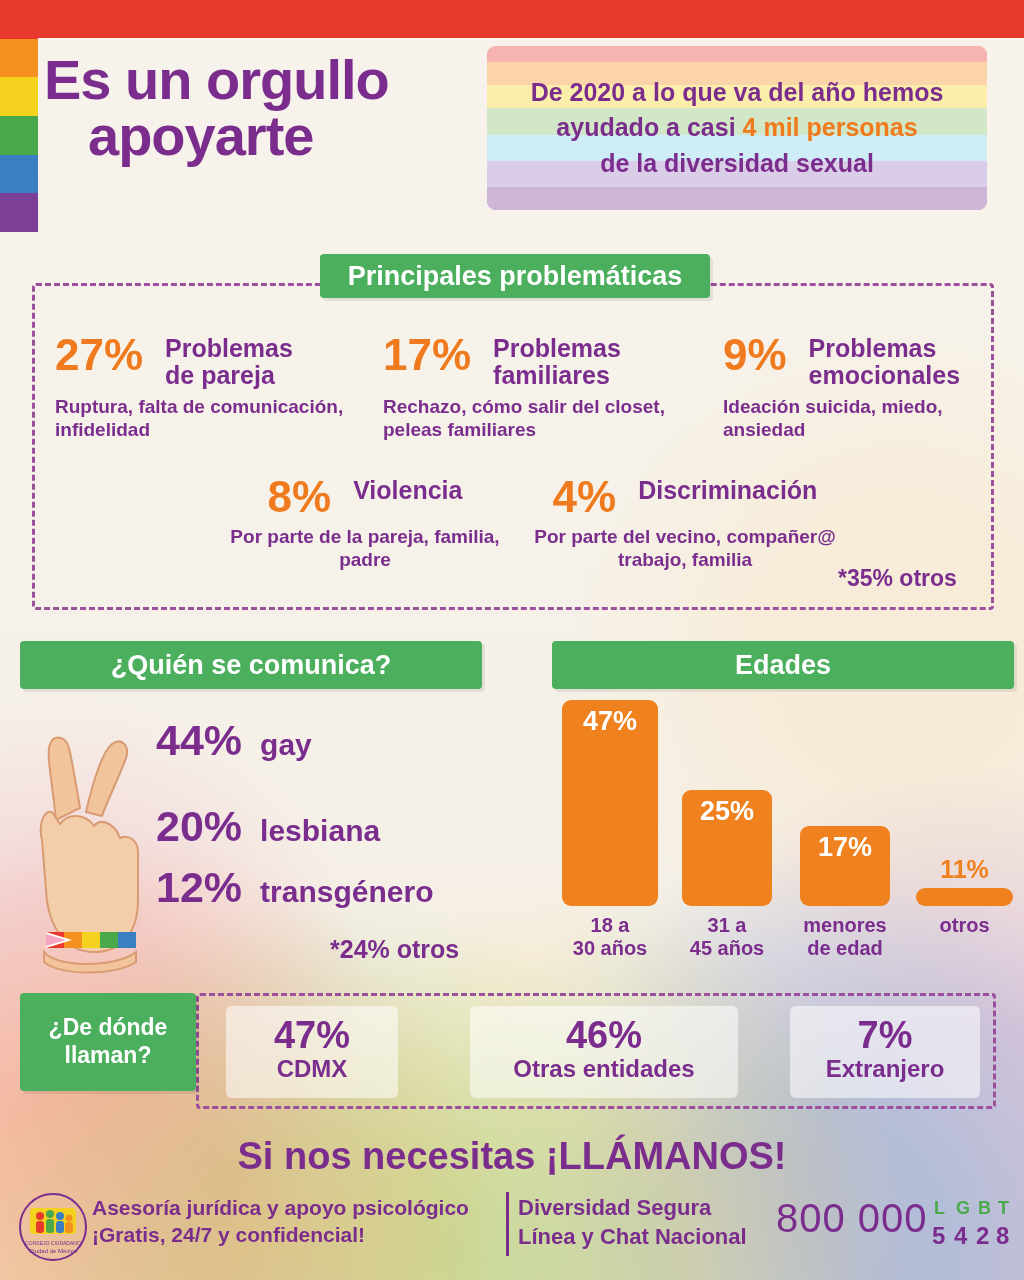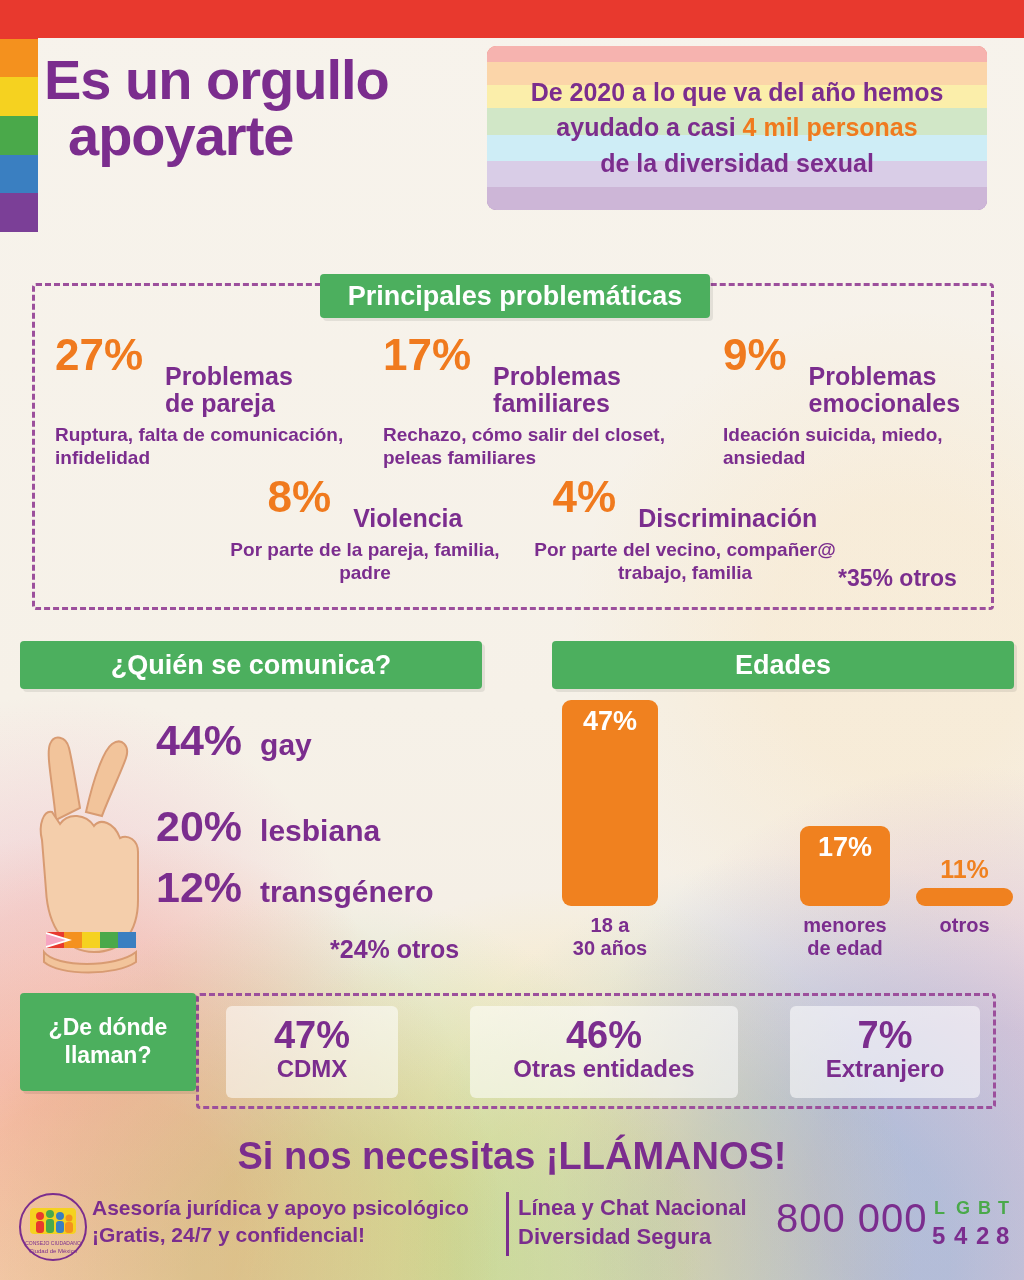--- a/index.html
+++ b/index.html
@@ -38,21 +38,21 @@
       #3a7fc1 66.6% 83.3%,
       #7b3f97 83.3% 100%);
   }
 
   
   .header-title {
     position: absolute; left: 44px; top: 52px; width: 430px;
     color: #7b2d8e; font-weight: bold; font-size: 56px; line-height: 1.0;
     letter-spacing: -1px;
   }
-  .header-title .l2 { display: block; margin-left: 24px; }
+  .header-title .l2 { display: block; margin-left: 44px; }
 
   .header-banner {
     position: absolute; left: 487px; top: 46px; width: 500px; height: 164px;
     background: linear-gradient(180deg,
       #e8392e 0 10%,
       #f4911e 10% 24%,
       #f5d220 24% 38%,
       #86c16c 38% 54%,
       #7fcfe8 54% 70%,
       #9c7bc0 70% 86%,
@@ -75,24 +75,24 @@
   .dash-box {
     position: absolute; border: 3px dashed #9c4f9c; border-radius: 4px;
   }
   #box-problemas { left: 32px; top: 283px; width: 962px; height: 327px; }
 
   .green-tag {
     position: absolute; background: #4caf5e; color: #fff; font-weight: bold;
     text-align: center; border-radius: 4px; display: flex; align-items: center; justify-content: center;
     box-shadow: 3px 3px 0 rgba(0,0,0,0.08);
   }
-  #tag-problemas { left: 320px; top: 274px; width: 390px; height: 44px; font-size: 27px; }
+  #tag-problemas { left: 320px; top: 254px; width: 390px; height: 44px; font-size: 27px; }
 
   .stat-pct { color: #f07a1e; font-weight: bold; }
-  .stat-label { color: #7b2d8e; font-weight: bold; margin-top: 28px; }
+  .stat-label { color: #7b2d8e; font-weight: bold; }
   .stat-desc { color: #7b2d8e; font-weight: bold; }
 
   .prob { position: absolute; }
   .prob .row { display: flex; align-items: flex-start; gap: 22px; }
   .prob .pct { font-size: 44px; line-height: 1; }
   .prob .lab { font-size: 25px; line-height: 1.08; padding-top: 2px; }
   .prob .desc { font-size: 19px; line-height: 1.22; margin-top: 6px; }
 
   #p1 { left: 55px; top: 333px; width: 300px; }
   #p2 { left: 383px; top: 333px; width: 300px; }
@@ -304,20 +304,29 @@
     <div class="bar-wrap" style="left:10px;width:96px;height:206px;">
       <div class="bar" style="height:206px;">
         <span>47%</span>
       </div>
       <div class="bar-lab">
         <div>18 a</div>
           <div>30 años</div>
       </div>
     </div>
 
+    <div class="bar-wrap" style="left:130px;width:90px;height:116px;">
+      <div class="bar" style="height:116px;">
+        <span>25%</span>
+      </div>
+      <div class="bar-lab">
+        <div>31 a</div>
+          <div>45 años</div>
+      </div>
+    </div>
 
     <div class="bar-wrap" style="left:248px;width:90px;height:80px;">
       <div class="bar" style="height:80px;">
         <span>17%</span>
       </div>
       <div class="bar-lab">
         <div>menores</div>
           <div>de edad</div>
       </div>
     </div>
@@ -366,22 +375,22 @@
     <text x="35" y="53" font-size="5" text-anchor="middle" fill="#7b2d8e" font-family="Liberation Sans, sans-serif">CONSEJO CIUDADANO</text>
     <text x="35" y="61" font-size="6" text-anchor="middle" fill="#7b2d8e" font-family="Liberation Sans, sans-serif">Ciudad de México</text>
   </svg>
 
   <div id="footer-left">
     <div>Asesoría jurídica y apoyo psicológico</div>
     <div>¡Gratis, 24/7 y confidencial!</div>
   </div>
   <div id="footer-div"></div>
   <div id="footer-mid">
+    <div>Diversidad Segura</div>
     <div>Línea y Chat Nacional</div>
-    <div>Diversidad Segura</div>
   </div>
   <div id="footer-phone">800 000</div>
 
   <svg id="lgbt-block" viewBox="0 0 84 62">
     <text x="4" y="20" font-size="18" font-weight="bold" fill="#4aa94a" font-family="Liberation Sans, sans-serif">L</text>
     <text x="26" y="20" font-size="18" font-weight="bold" fill="#4aa94a" font-family="Liberation Sans, sans-serif">G</text>
     <text x="48" y="20" font-size="18" font-weight="bold" fill="#4aa94a" font-family="Liberation Sans, sans-serif">B</text>
     <text x="68" y="20" font-size="18" font-weight="bold" fill="#4aa94a" font-family="Liberation Sans, sans-serif">T</text>
     <text x="2" y="50" font-size="24" font-weight="bold" fill="#7b2d8e" font-family="Liberation Sans, sans-serif">5</text>
     <text x="24" y="50" font-size="24" font-weight="bold" fill="#7b2d8e" font-family="Liberation Sans, sans-serif">4</text>

